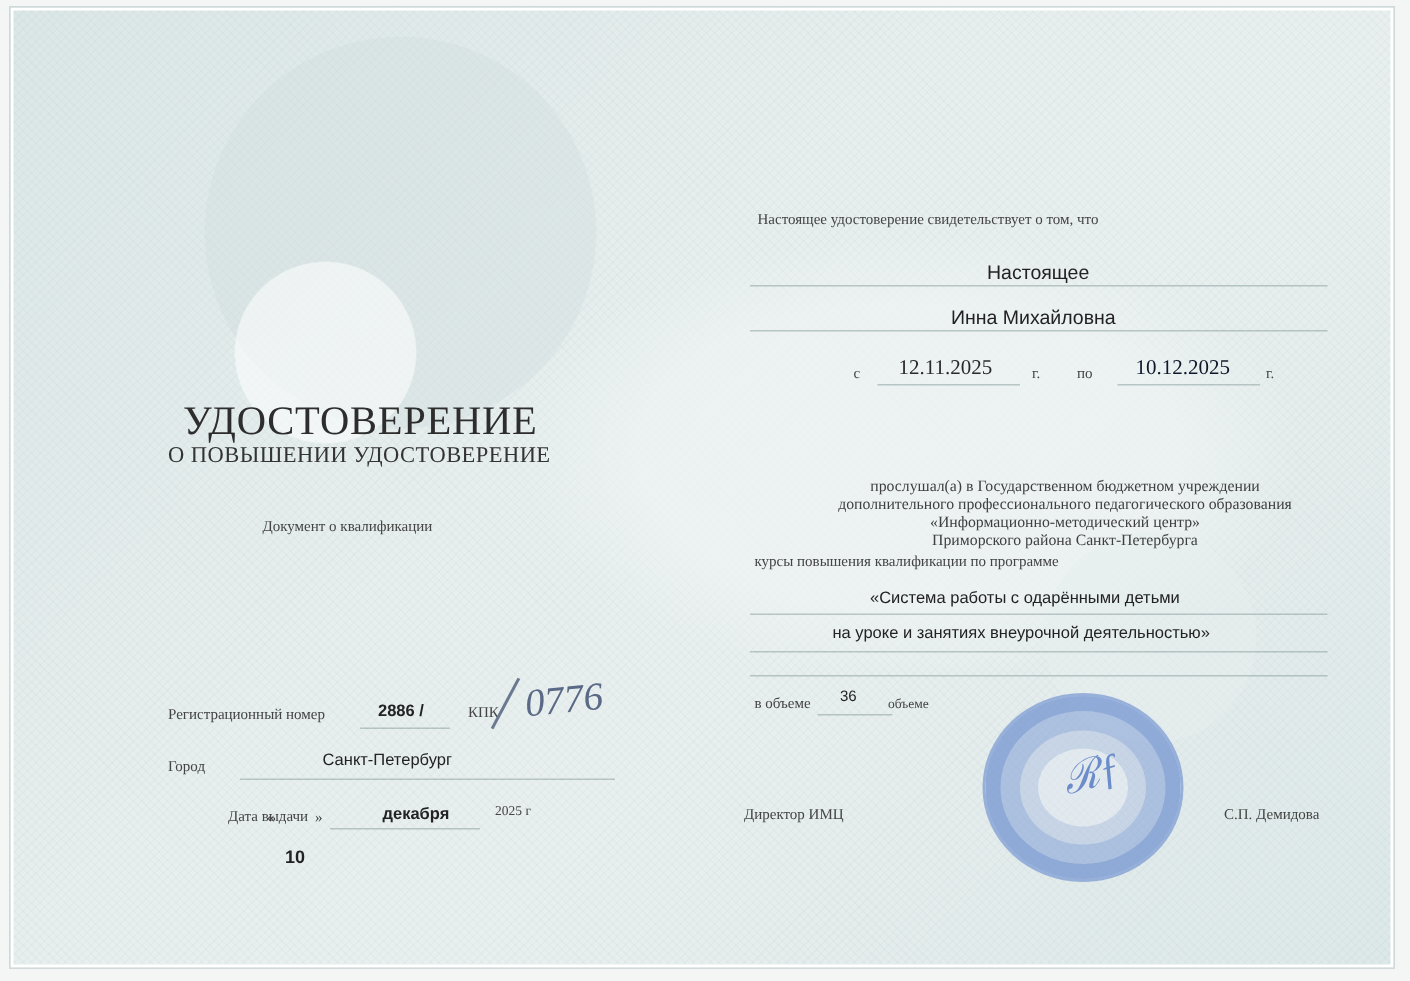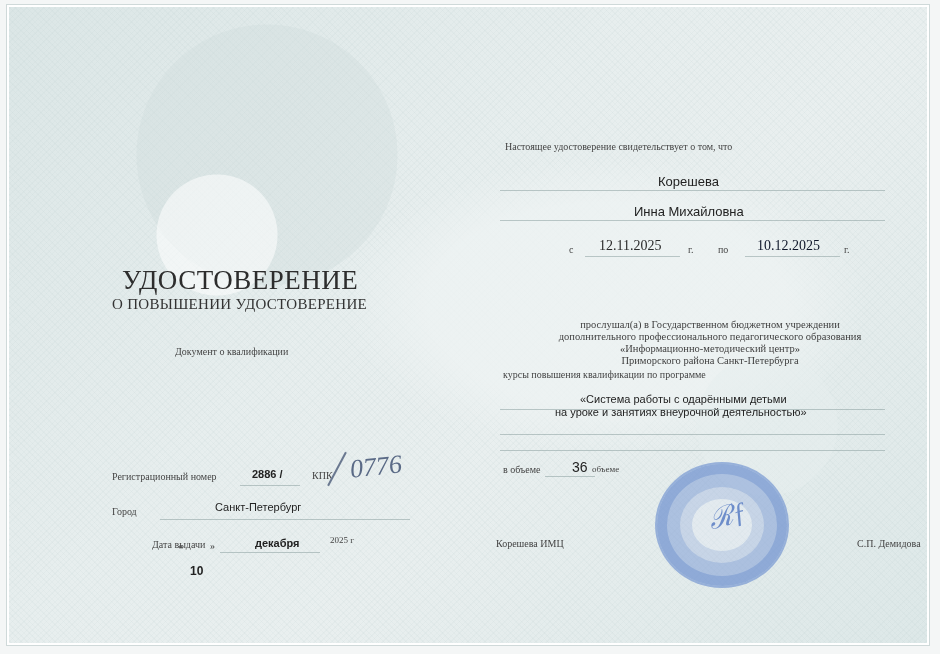--- a/index.html
+++ b/index.html
@@ -79,21 +79,21 @@
 <div class="abs small" style="left:112px; top:539px;margin-left:40px;">Дата выдачи</div>
 <div class="abs small" style="left:178px; top:540px;">«</div>
 <div class="abs sans" style="left:190px; top:564px; font-size:12px; font-weight:bold;">10</div>
 <div class="abs small" style="left:210px; top:540px;">»</div>
 <div class="abs sans" style="left:255px; top:537px; font-size:11px; font-weight:bold;">декабря</div>
 <div class="line" style="left:220px; top:552px; width:100px;"></div>
 <div class="abs small" style="left:330px; top:535px; font-size:9px;">2025 г</div>
 
 <div class="abs small" style="left:505px; top:141px;">Настоящее удостоверение свидетельствует о том, что</div>
 
-<div class="abs sans" style="left:658px; top:174px; font-size:13px;">Корешева</div>
+<div class="abs sans" style="left:658px; top:174px; font-size:13px;">Настоящее</div>
 <div class="line" style="left:500px; top:190px; width:385px;"></div>
 
 <div class="abs sans" style="left:634px; top:204px; font-size:13px;">Инна Михайловна</div>
 <div class="line" style="left:500px; top:220px; width:385px;"></div>
 
 <div class="abs small" style="left:569px; top:244px;">с</div>
 <div class="abs" style="left:599px; top:238px; font-size:14px; color:#2a2a2a;">12.11.2025</div>
 <div class="line" style="left:585px; top:256px; width:95px;"></div>
 <div class="abs small" style="left:688px; top:244px;">г.</div>
 <div class="abs small" style="left:718px; top:244px;">по</div>
@@ -105,26 +105,26 @@
   <div>прослушал(а) в Государственном бюджетном учреждении</div>
   <div>дополнительного профессионального педагогического образования</div>
   <div>«Информационно-методический центр»</div>
   <div>Приморского района Санкт-Петербурга</div>
 </div>
 
 <div class="abs small" style="left:503px; top:369px;">курсы повышения квалификации по программе</div>
 
 <div class="abs sans" style="left:580px; top:393px; font-size:11px;">«Система работы с одарёнными детьми</div>
 <div class="line" style="left:500px; top:409px; width:385px;"></div>
-<div class="abs sans" style="left:555px; top:406px; font-size:11px;">на уроке и занятиях внеурочной деятельностью»</div>
+<div class="abs sans" style="left:555px; top:416px; font-size:11px;">на уроке и занятиях внеурочной деятельностью»</div>
 <div class="line" style="left:500px; top:434px; width:385px;"></div>
 <div class="line" style="left:500px; top:450px; width:385px;"></div>
 
 <div class="abs small" style="left:503px; top:464px;">в объеме</div>
-<div class="abs sans" style="left:560px; top:459px; font-size:14px;margin-left:12px;">36</div>
+<div class="abs sans" style="left:560px; top:459px; font-size:10px;">36</div>
 <div class="line" style="left:545px; top:476px; width:50px;"></div>
 <div class="abs small" style="left:592px; top:464px; font-size:9px;">объеме</div>
 
 <div class="stamp"></div>
 <div class="sig-mark">ℛƒ</div>
 
-<div class="abs small" style="left:496px; top:538px;">Корешева ИМЦ</div>
-<div class="abs small" style="left:816px; top:538px;margin-left:41px;">С.П. Демидова</div>
+<div class="abs small" style="left:496px; top:538px;">Директор ИМЦ</div>
+<div class="abs small" style="left:816px; top:538px;">С.П. Демидова</div>
 
 </body></html>

